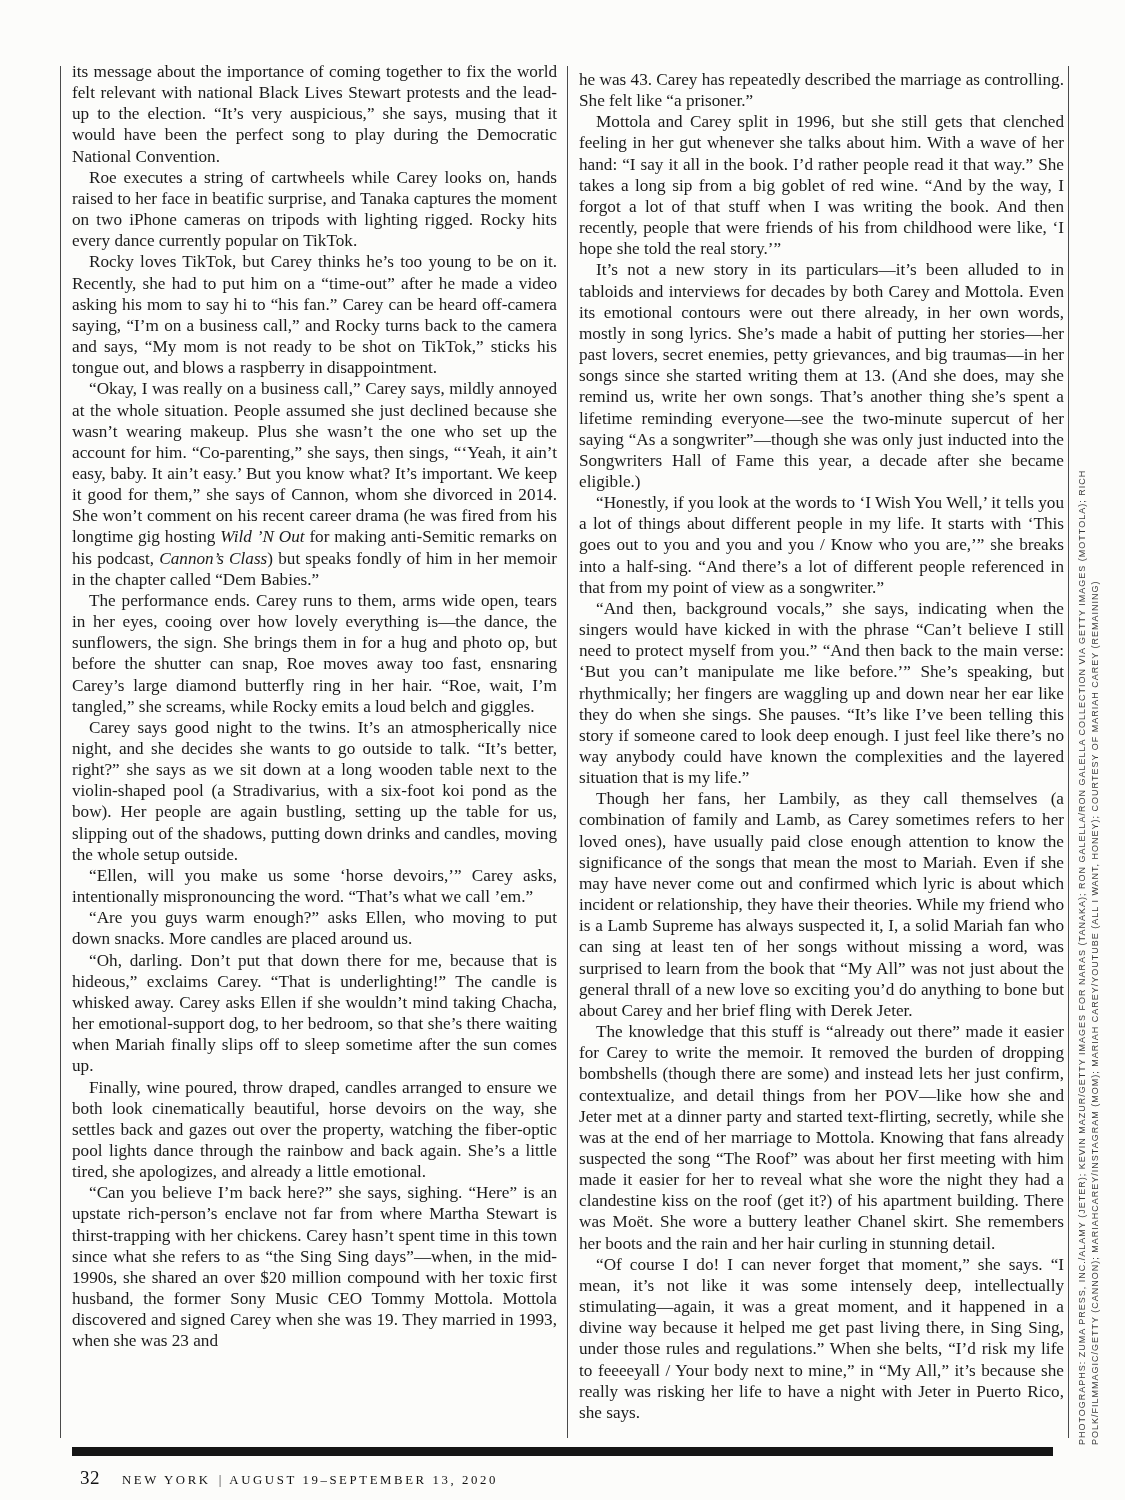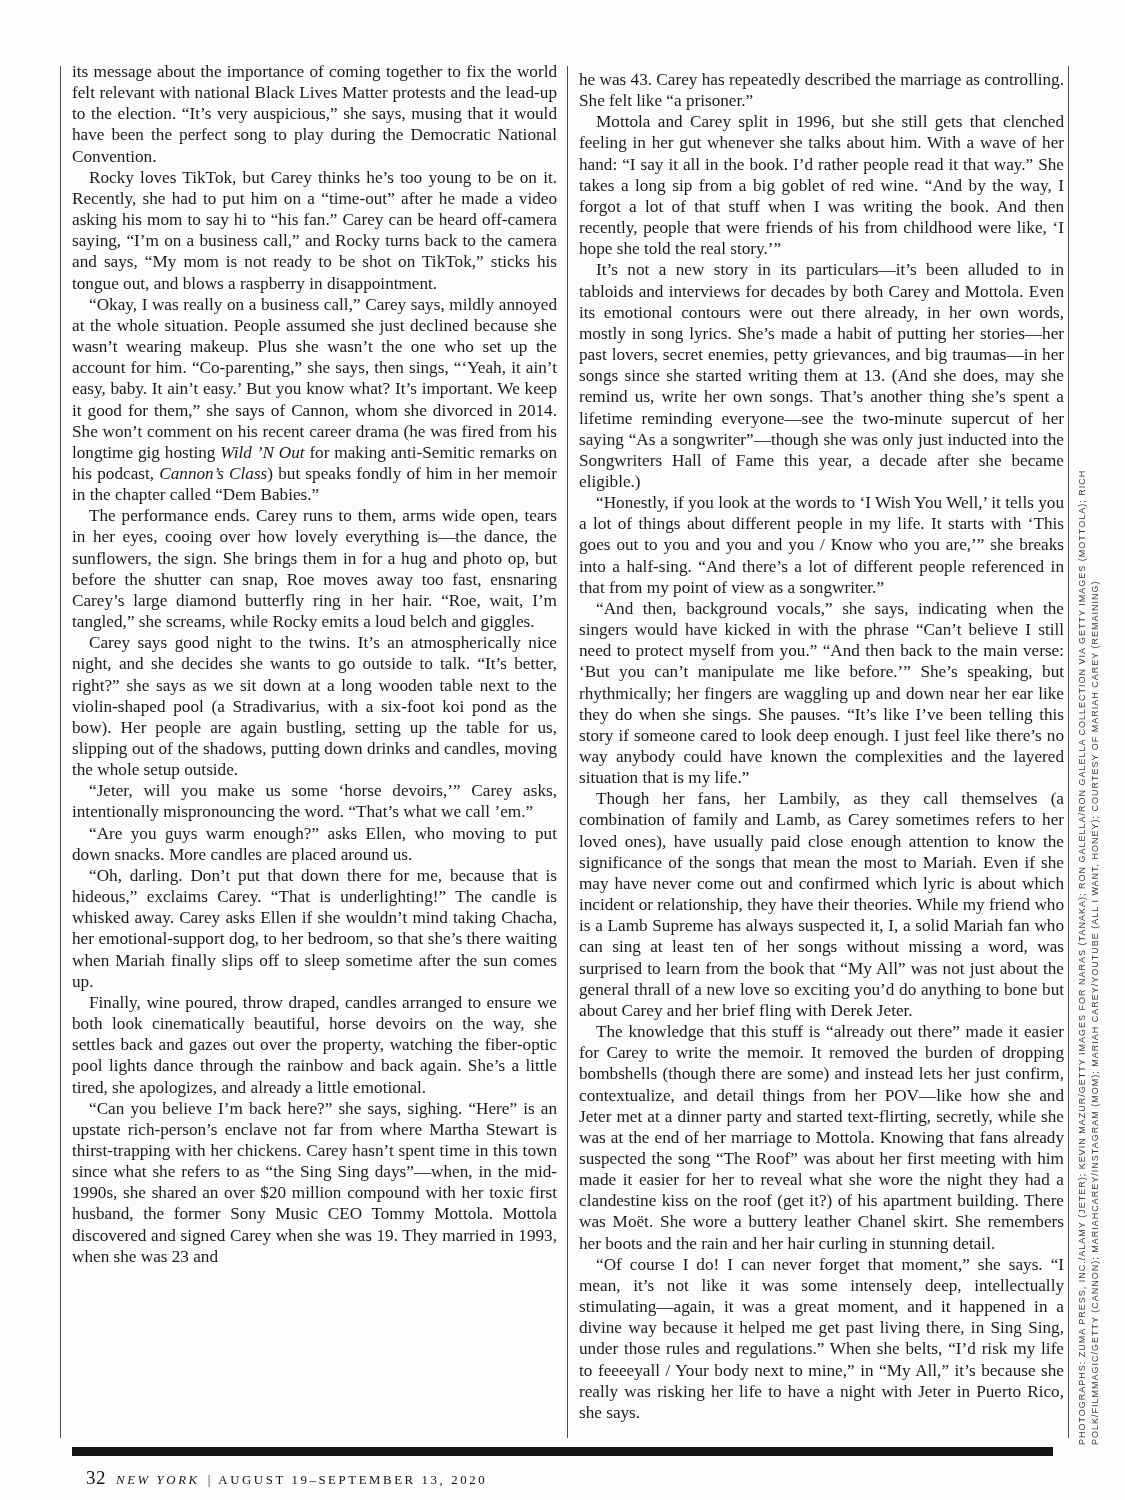--- a/index.html
+++ b/index.html
@@ -53,33 +53,32 @@
 
   .bottom-bar {
     position: absolute;
     left: 72px; top: 1447px;
     width: 981px; height: 9px;
     background: #151515;
   }
 
   .footer {
     position: absolute;
-    left: 86px; top: 1467px;
+    left: 80px; top: 1467px;
     display: flex; align-items: baseline;
     color: #111;
   }
   .footer .pagenum {
     font-size: 19px;
     letter-spacing: 0.5px;
   }
   .footer .mag {
-    margin-left: 10px;
+    margin-left: 22px;
     font-size: 12.8px;
     letter-spacing: 2.6px;
-    font-style: italic;
   }
   .footer .sep {
     margin: 0 8px;
     font-size: 13px;
     color: #333;
   }
   .footer .date {
     font-size: 12.8px;
     letter-spacing: 2.6px;
   }
@@ -87,26 +86,27 @@
 </head>
 <body>
 
 <div class="page">
 
   <div class="vrule left"></div>
   <div class="vrule center"></div>
   <div class="vrule right"></div>
 
   <div class="col c1">
-      <p class="">its message about the importance of coming together to fix the world felt relevant with national Black Lives Matter protests and the lead-up to the election. “It’s very auspicious,” she says, musing that it would have been the perfect song to play during the Democratic National Convention.</p>
+      <p class="">its message about the importance of coming together to fix the world felt relevant with national Black Lives Stewart protests and the lead-up to the election. “It’s very auspicious,” she says, musing that it would have been the perfect song to play during the Democratic National Convention.</p>
+      <p class="indent">Roe executes a string of cartwheels while Carey looks on, hands raised to her face in beatific surprise, and Tanaka captures the moment on two iPhone cameras on tripods with lighting rigged. Rocky hits every dance currently popular on TikTok.</p>
       <p class="indent">Rocky loves TikTok, but Carey thinks he’s too young to be on it. Recently, she had to put him on a “time-out” after he made a video asking his mom to say hi to “his fan.” Carey can be heard off-camera saying, “I’m on a business call,” and Rocky turns back to the camera and says, “My mom is not ready to be shot on TikTok,” sticks his tongue out, and blows a raspberry in disappointment.</p>
       <p class="indent">“Okay, I was really on a business call,” Carey says, mildly annoyed at the whole situation. People assumed she just declined because she wasn’t wearing makeup. Plus she wasn’t the one who set up the account for him. “Co-parenting,” she says, then sings, “‘Yeah, it ain’t easy, baby. It ain’t easy.’ But you know what? It’s important. We keep it good for them,” she says of Cannon, whom she divorced in 2014. She won’t comment on his recent career drama (he was fired from his longtime gig hosting <i>Wild ’N Out</i> for making anti-Semitic remarks on his podcast, <i>Cannon’s Class</i>) but speaks fondly of him in her memoir in the chapter called “Dem Babies.”</p>
       <p class="indent">The performance ends. Carey runs to them, arms wide open, tears in her eyes, cooing over how lovely everything is—the dance, the sunflowers, the sign. She brings them in for a hug and photo op, but before the shutter can snap, Roe moves away too fast, ensnaring Carey’s large diamond butterfly ring in her hair. “Roe, wait, I’m tangled,” she screams, while Rocky emits a loud belch and giggles.</p>
       <p class="indent">Carey says good night to the twins. It’s an atmospherically nice night, and she decides she wants to go outside to talk. “It’s better, right?” she says as we sit down at a long wooden table next to the violin-shaped pool (a Stradivarius, with a six-foot koi pond as the bow). Her people are again bustling, setting up the table for us, slipping out of the shadows, putting down drinks and candles, moving the whole setup outside.</p>
-      <p class="indent">“Jeter, will you make us some ‘horse devoirs,’” Carey asks, intentionally mispronouncing the word. “That’s what we call ’em.”</p>
+      <p class="indent">“Ellen, will you make us some ‘horse devoirs,’” Carey asks, intentionally mispronouncing the word. “That’s what we call ’em.”</p>
       <p class="indent">“Are you guys warm enough?” asks Ellen, who moving to put down snacks. More candles are placed around us.</p>
       <p class="indent">“Oh, darling. Don’t put that down there for me, because that is hideous,” exclaims Carey. “That is underlighting!” The candle is whisked away. Carey asks Ellen if she wouldn’t mind taking Chacha, her emotional-support dog, to her bedroom, so that she’s there waiting when Mariah finally slips off to sleep sometime after the sun comes up.</p>
       <p class="indent">Finally, wine poured, throw draped, candles arranged to ensure we both look cinematically beautiful, horse devoirs on the way, she settles back and gazes out over the property, watching the fiber-optic pool lights dance through the rainbow and back again. She’s a little tired, she apologizes, and already a little emotional.</p>
       <p class="indent">“Can you believe I’m back here?” she says, sighing. “Here” is an upstate rich-person’s enclave not far from where Martha Stewart is thirst-trapping with her chickens. Carey hasn’t spent time in this town since what she refers to as “the Sing Sing days”—when, in the mid-1990s, she shared an over $20 million compound with her toxic first husband, the former Sony Music CEO Tommy Mottola. Mottola discovered and signed Carey when she was 19. They married in 1993, when she was 23 and</p>
     </div>
   <div class="col c2">
       <p class="">he was 43. Carey has repeatedly described the marriage as controlling. She felt like “a prisoner.”</p>
       <p class="indent">Mottola and Carey split in 1996, but she still gets that clenched feeling in her gut whenever she talks about him. With a wave of her hand: “I say it all in the book. I’d rather people read it that way.” She takes a long sip from a big goblet of red wine. “And by the way, I forgot a lot of that stuff when I was writing the book. And then recently, people that were friends of his from childhood were like, ‘I hope she told the real story.’”</p>
       <p class="indent">It’s not a new story in its particulars—it’s been alluded to in tabloids and interviews for decades by both Carey and Mottola. Even its emotional contours were out there already, in her own words, mostly in song lyrics. She’s made a habit of putting her stories—her past lovers, secret enemies, petty grievances, and big traumas—in her songs since she started writing them at 13. (And she does, may she remind us, write her own songs. That’s another thing she’s spent a lifetime reminding everyone—see the two-minute supercut of her saying “As a songwriter”—though she was only just inducted into the Songwriters Hall of Fame this year, a decade after she became eligible.)</p>
       <p class="indent">“Honestly, if you look at the words to ‘I Wish You Well,’ it tells you a lot of things about different people in my life. It starts with ‘This goes out to you and you and you / Know who you are,’” she breaks into a half-sing. “And there’s a lot of different people referenced in that from my point of view as a songwriter.”</p>

